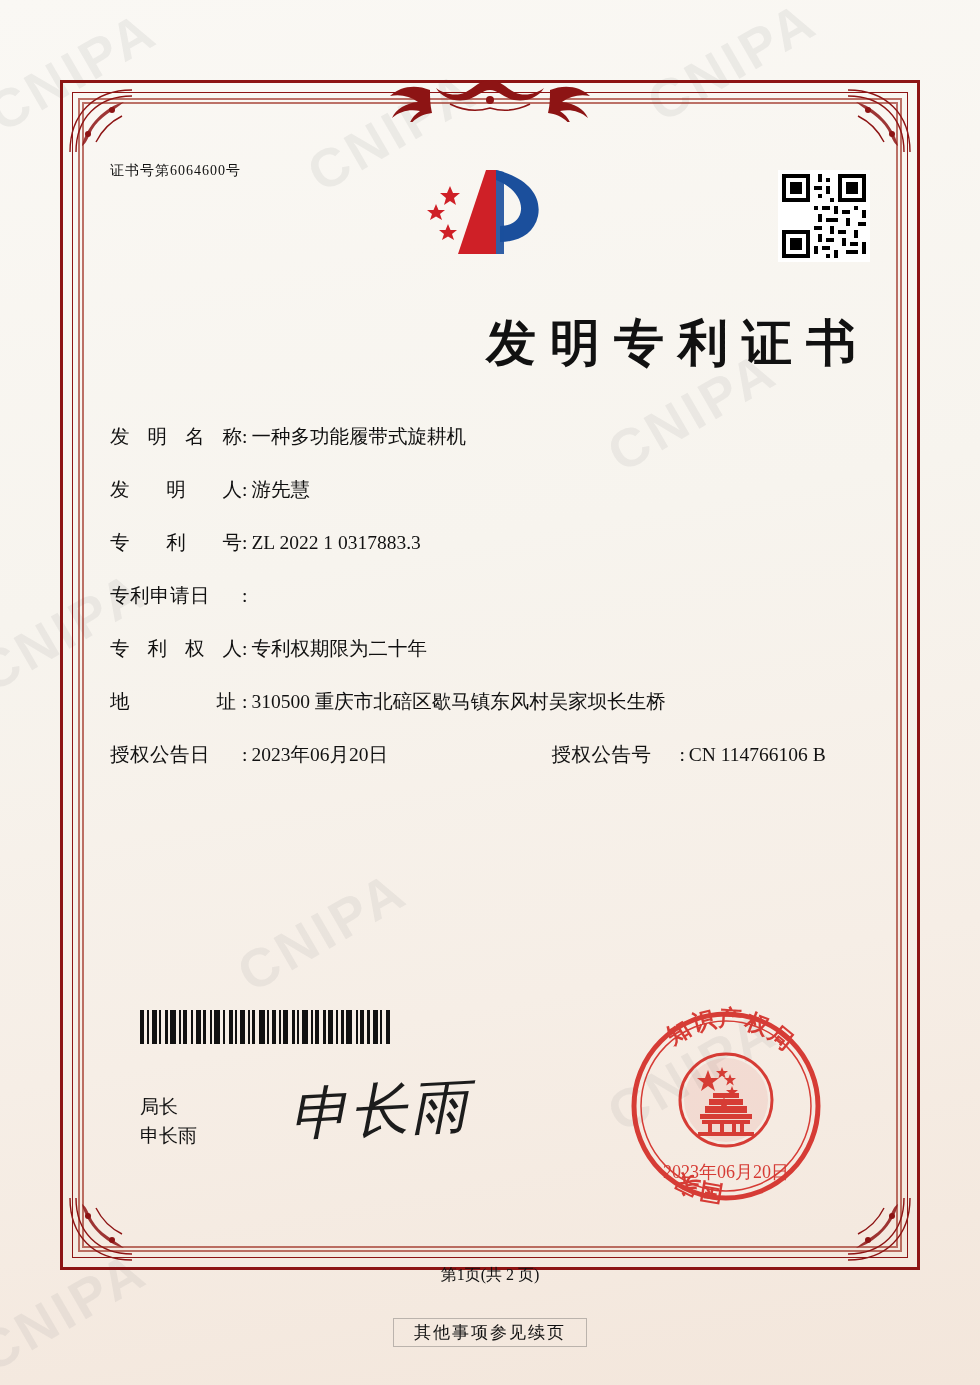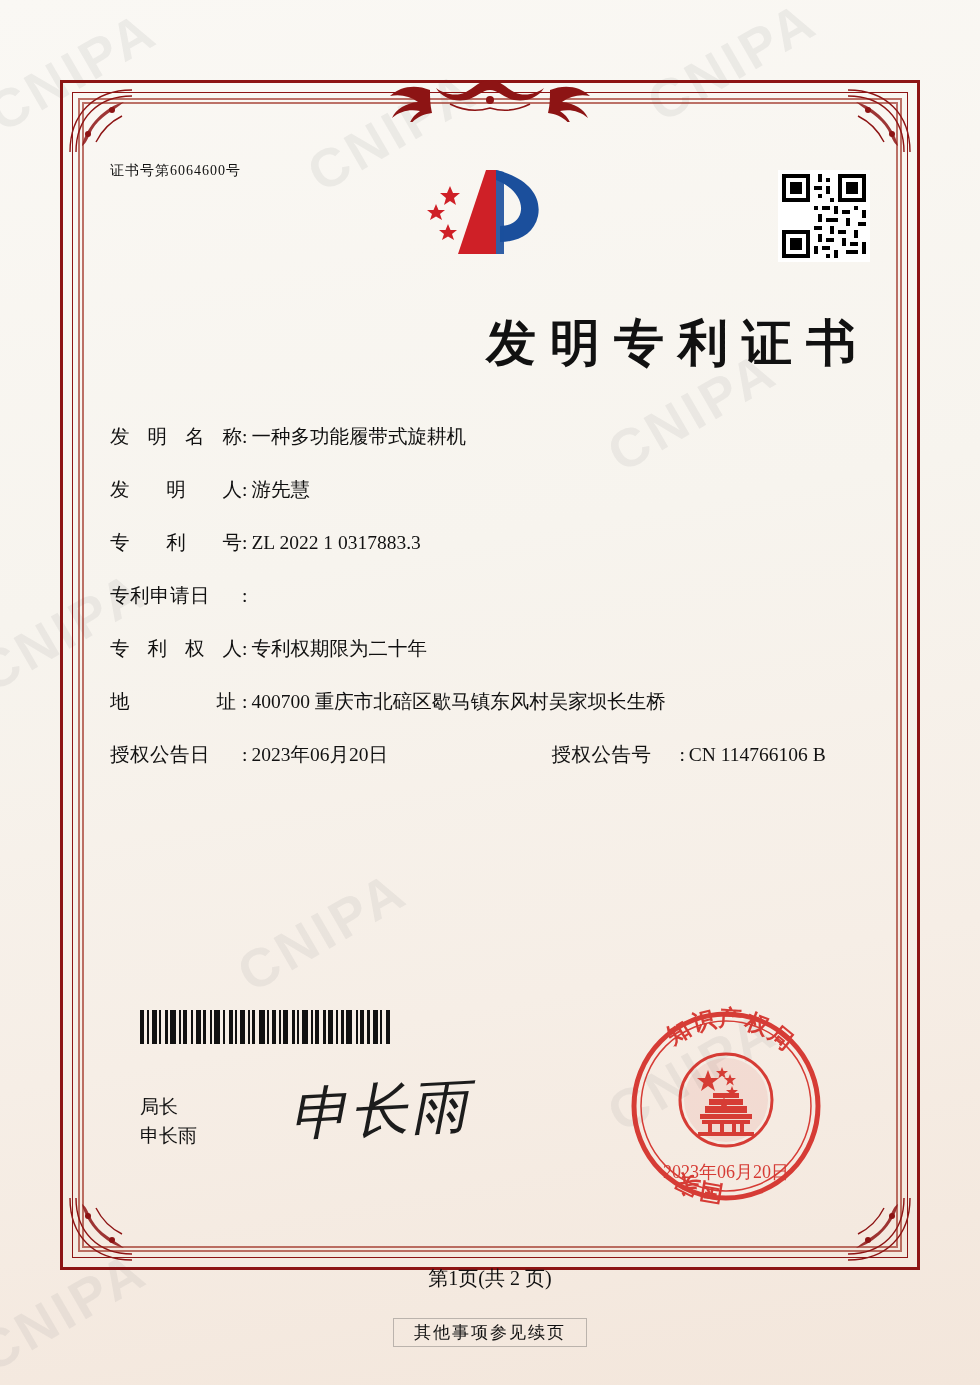--- a/index.html
+++ b/index.html
@@ -210,21 +210,21 @@
     width: 212px;
     height: 212px;
   }
   .seal svg { width: 100%; height: 100%; }
 
   .page-no {
     position: absolute;
     left: 0; right: 0;
     top: 1265px;
     text-align: center;
-    font-size: 20px;
+    font-size: 16px;
     color: #111;
   }
   .footnote {
     position: absolute;
     left: 0; right: 0;
     top: 1318px;
     text-align: center;
     font-size: 17px;
     color: #111;
     letter-spacing: 2px;
@@ -437,21 +437,21 @@
         <span class="fcolon">:</span>
         <span class="fval">专利权期限为二十年</span>
       </div>
 
       <div class="frow">
         <span class="flabel">
           <span>地</span>
             <span style="padding-right:6px">址</span>
         </span>
         <span class="fcolon">:</span>
-        <span class="fval">400700 重庆市北碚区歇马镇东风村吴家坝长生桥</span>
+        <span class="fval">310500 重庆市北碚区歇马镇东风村吴家坝长生桥</span>
       </div>
 
       <div class="frow two">
         <span class="flabel tight">授权公告日</span>
         <span class="fcolon">:</span>
         <span class="fval">2023年06月20日</span>
         <span class="flabel2" style="letter-spacing:.5px">授权公告号</span>
         <span class="fcolon">:</span>
         <span>CN 114766106 B</span>
       </div>

